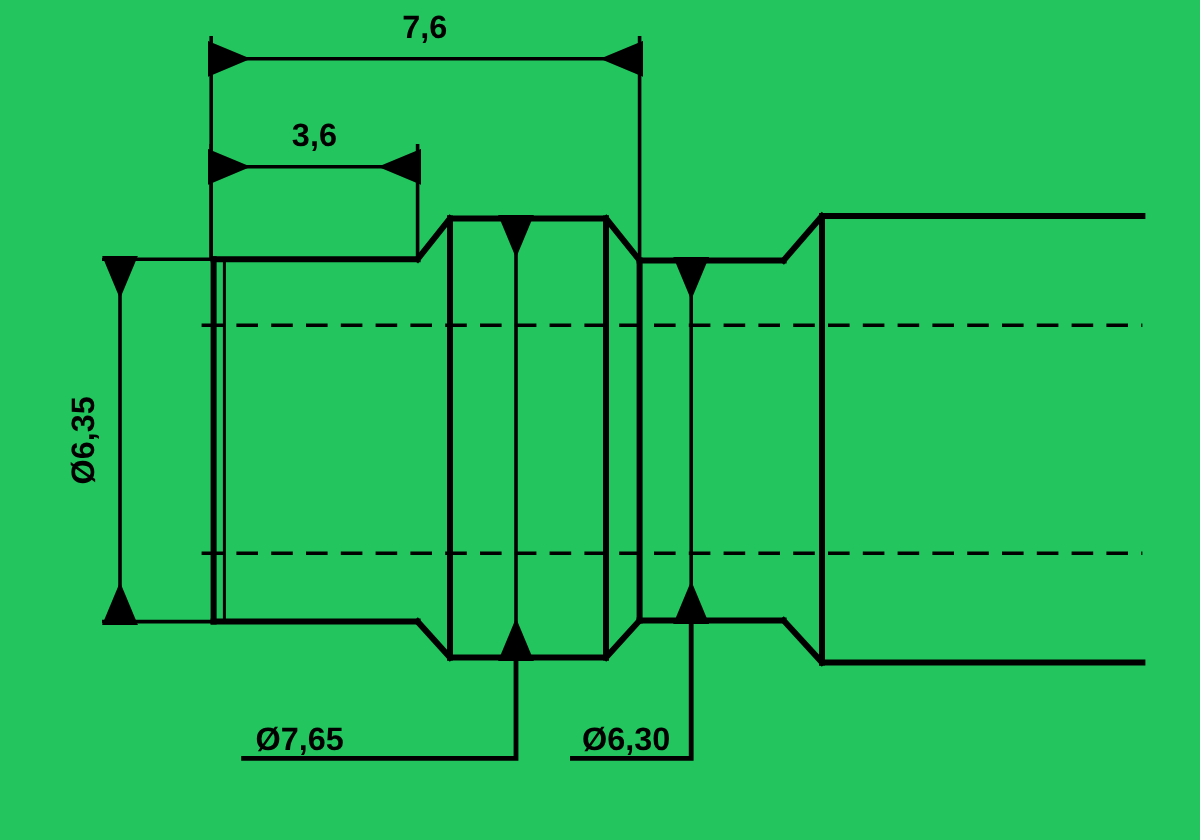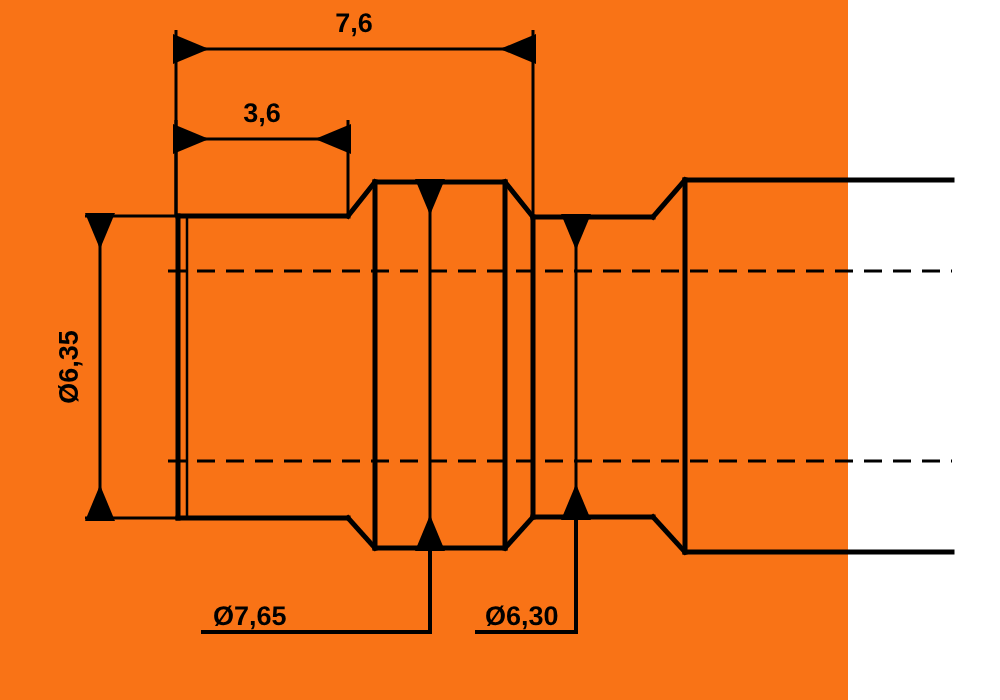--- a/index.html
+++ b/index.html
@@ -8,23 +8,23 @@
     background: #ffffff;
   }
   body {
     width: 1000px;
     height: 700px;
     font-family: "Liberation Sans", sans-serif;
     overflow: hidden;
   }
   #drawing-root {
     position: relative;
-    width: 848px;
+    width: 1000px;
     height: 700px;
-    background: #f97316;
+    background: #22c55e;
   }
   svg#cad-svg {
     display: block;
     width: 1000px;
     height: 700px;
   }
   .part-outline {
     fill: none;
     stroke: #000000;
     stroke-width: 5;

